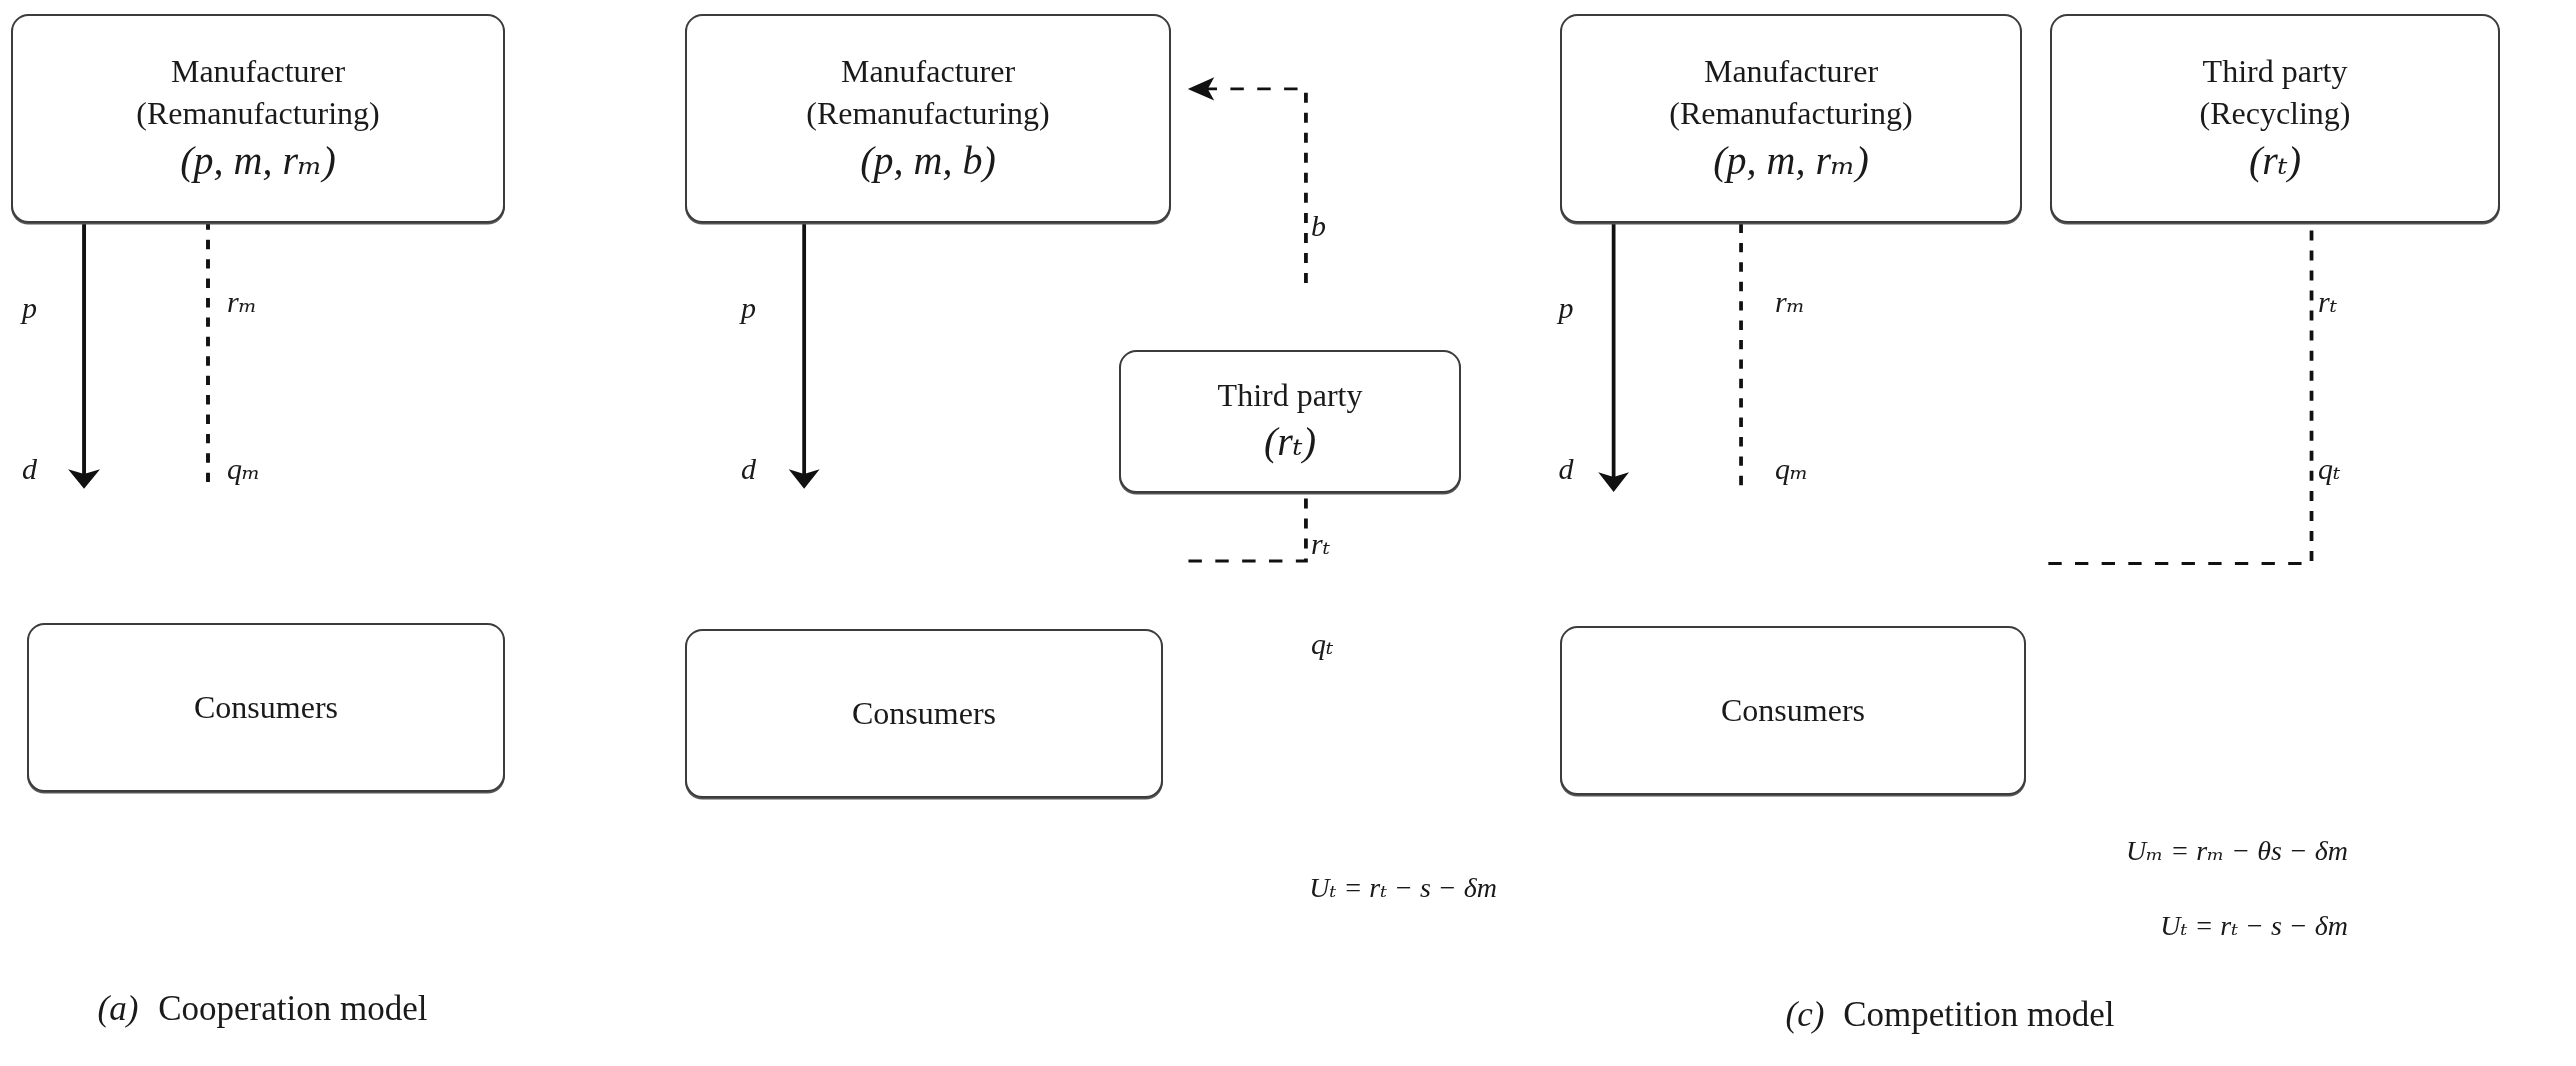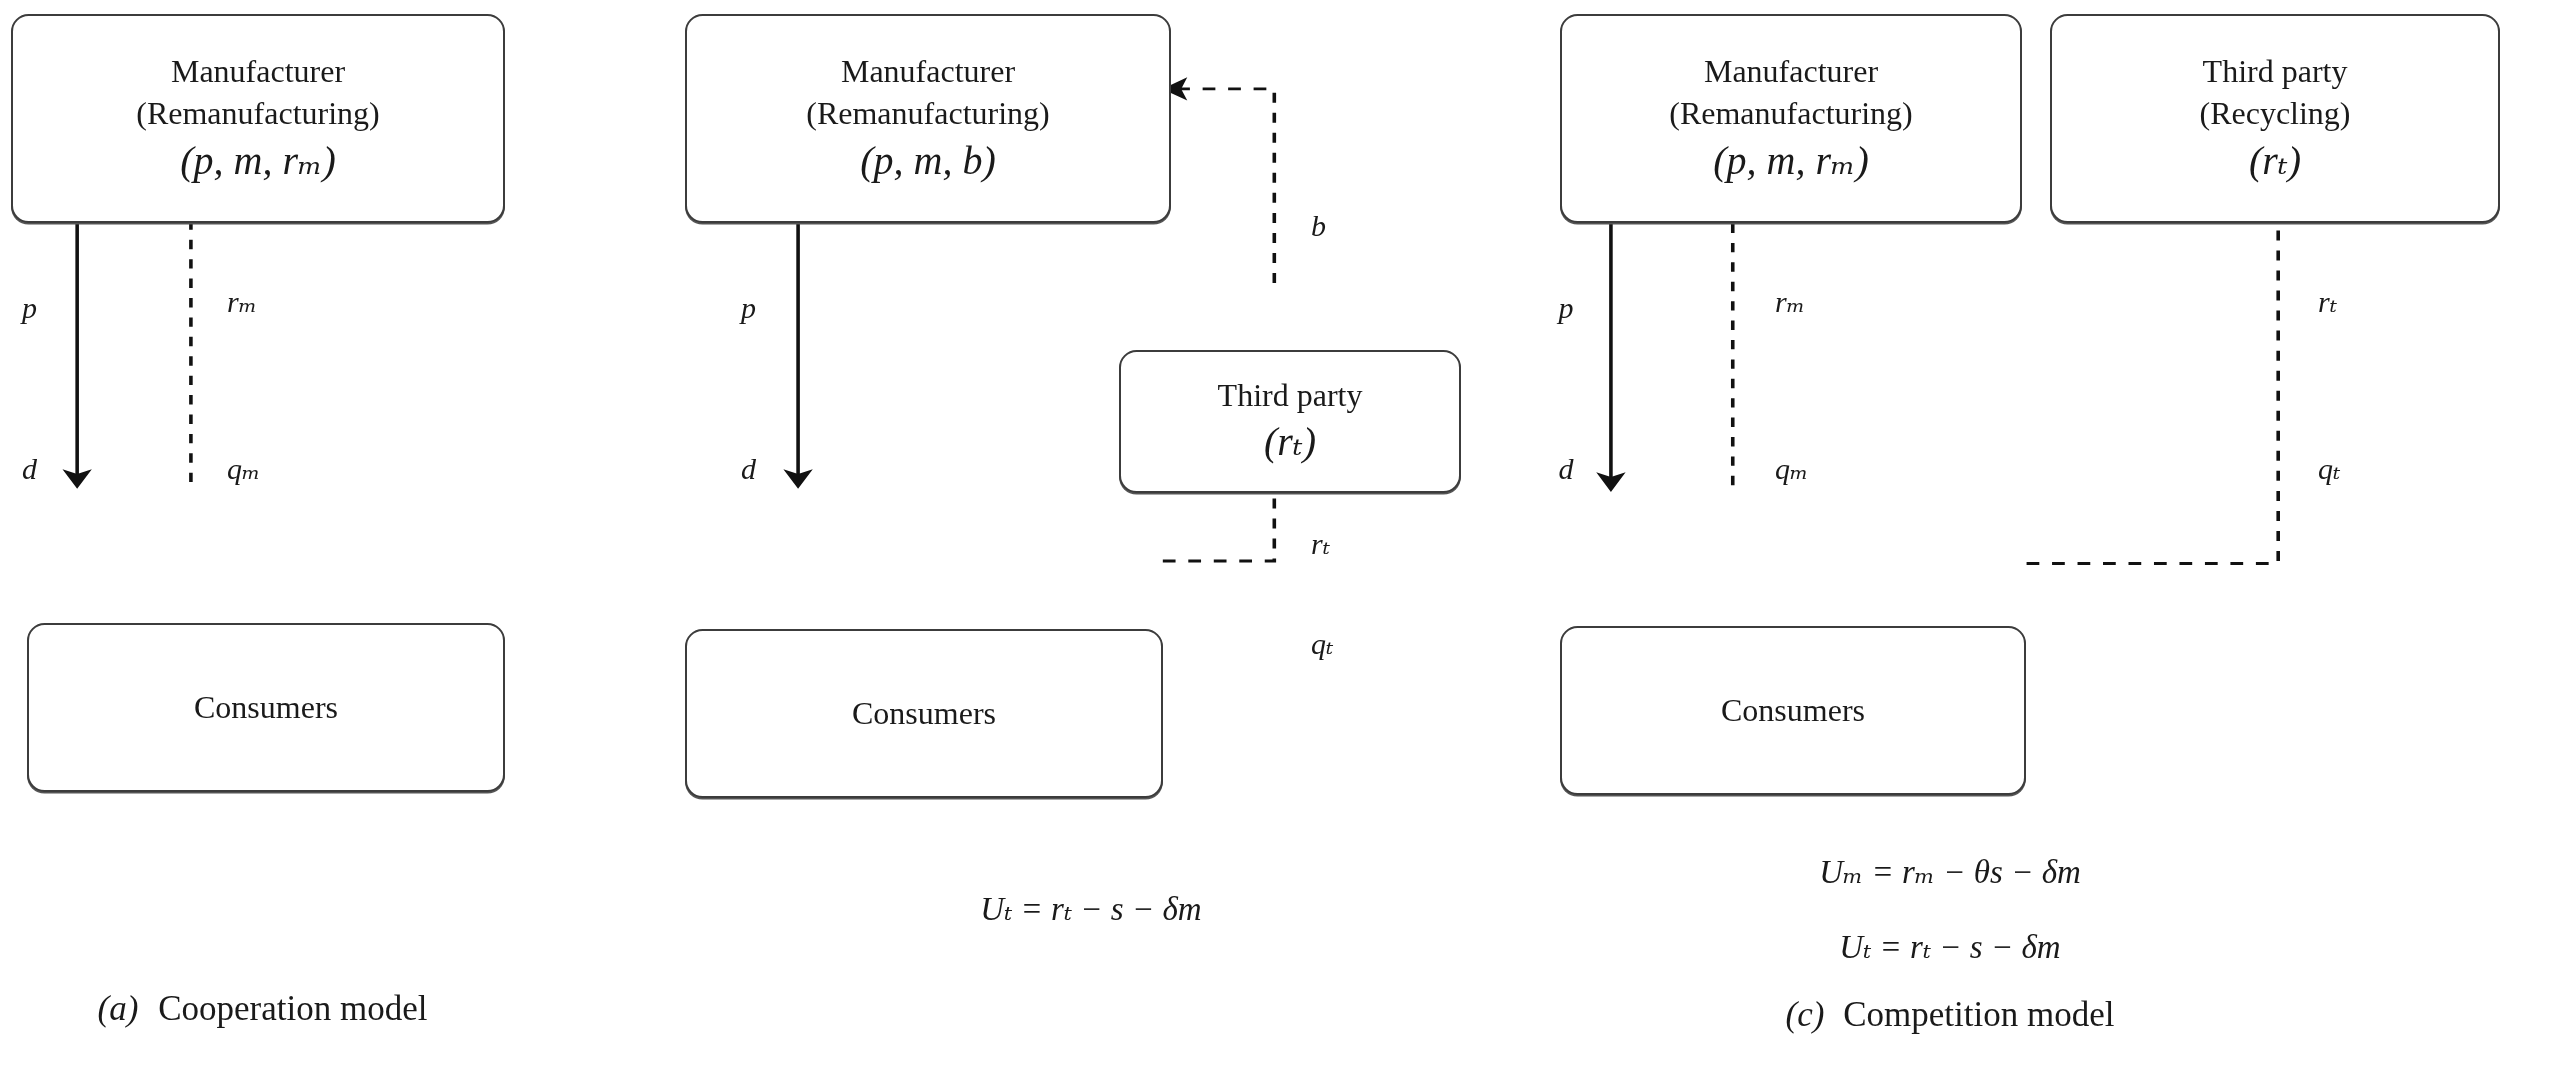--- a/index.html
+++ b/index.html
@@ -3,21 +3,21 @@
 <meta charset="utf-8">
 <style>
   html,body{margin:0;padding:0;background:#ffffff;}
   body{
     width:2576px;height:1067px;
     font-family:"Liberation Serif","DejaVu Serif",serif;
     color:#1a1a1a;
     overflow:hidden;
   }
   .figure{position:relative;width:2576px;height:1067px;}
-  .panel{position:absolute;top:0;height:839px;}
+  .panel{position:absolute;top:0;height:839px;padding-left:47px;}
   #panel-a{left:0;width:525px;}
   #panel-b{left:685px;width:876px;}
   #panel-c{left:1552px;width:1024px;}
 
   .box{
     position:absolute;
     box-sizing:border-box;
     border:2.4px solid #3c3c3c;
     border-radius:17.5px;
     background:#fff;
@@ -37,24 +37,23 @@
     position:absolute;
     font-style:italic;
     font-size:30px;
     white-space:nowrap;
     line-height:1;
   }
 
   .eq{
     position:absolute;
     font-style:italic;
-    font-size:33px;
+    font-size:28px;
     white-space:nowrap;
-    text-align:center;
-    margin-top:18px;
+    text-align:right;
   }
   .caption{
     position:absolute;
     font-size:35px;
     white-space:nowrap;
     text-align:center;
     font-style:normal;
   }
   .caption .it{font-style:italic;}
 

